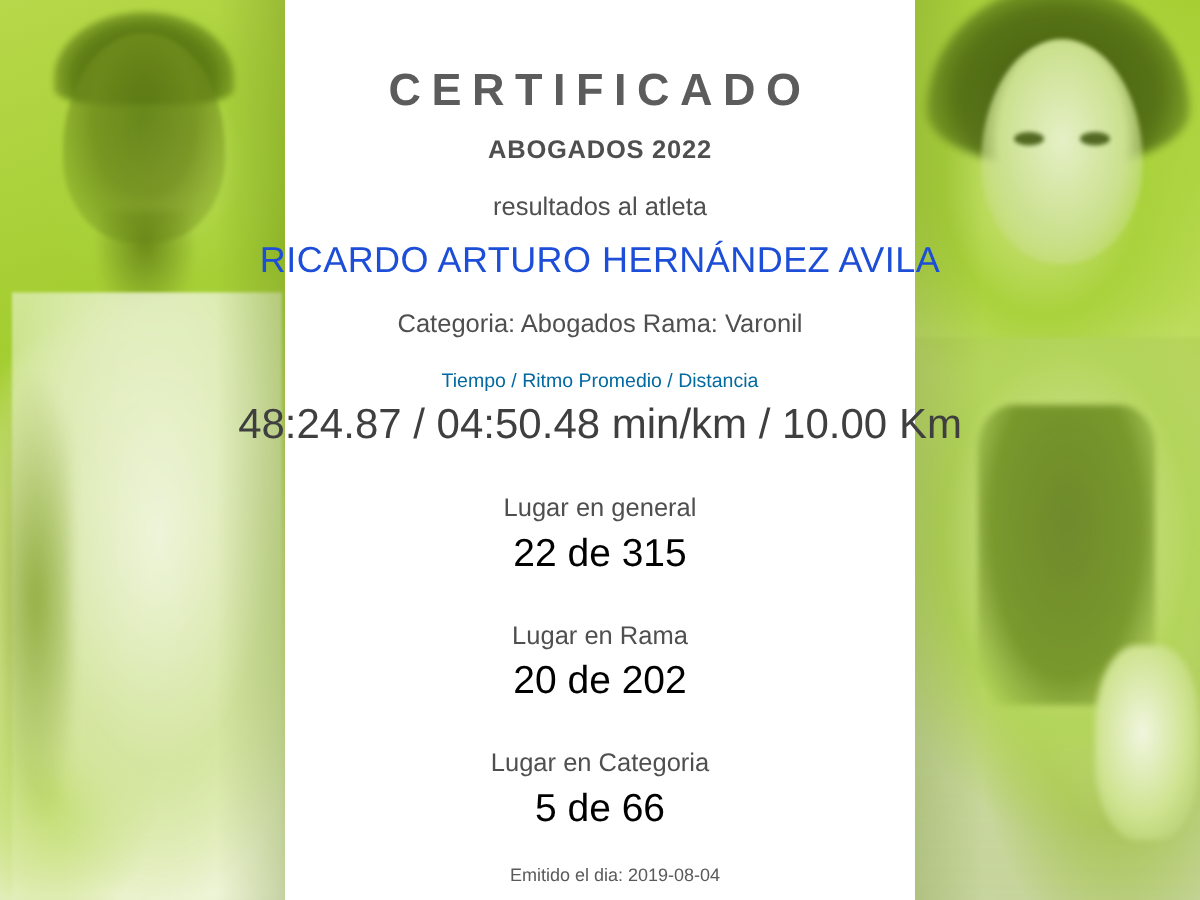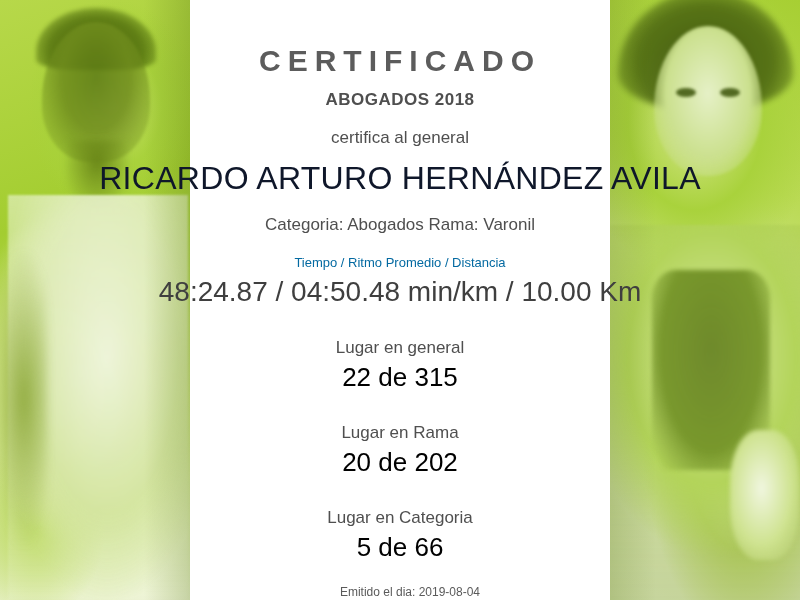--- a/index.html
+++ b/index.html
@@ -187,22 +187,22 @@
     letter-spacing: .5px;
     color: #4f4f4f;
   }
   .certifies {
     margin-top: 18px;
     font-size: 17px;
     color: #4f4f4f;
   }
   .athlete {
     margin-top: 12px;
-    font-size: 32px;
-    color: #0f172a;
+    font-size: 24px;
+    color: #1d4ed8;
     white-space: nowrap;
     letter-spacing: .3px;
   }
   .participation {
     margin-top: 18px;
     font-size: 16px;
     color: #4f4f4f;
   }
   .category-line {
     margin-top: 18px;
@@ -261,23 +261,23 @@
     <div class="shoulders"></div>
     <div class="top"></div>
     <div class="hand"></div>
     <div class="shadow-l"></div>
   </div>
 
   <div class="content">
 
     <div class="title">CERTIFICADO</div>
 
-    <div class="subtitle">ABOGADOS 2018</div>
-
-    <div class="certifies">certifica al general</div>
+    <div class="subtitle">ABOGADOS 2022</div>
+
+    <div class="certifies">resultados al atleta</div>
 
     <div class="athlete">RICARDO ARTURO  HERNÁNDEZ  AVILA</div>
 
 
     <div class="category-line">Categoria: Abogados Rama: Varonil</div>
 
     <div class="results-label">Tiempo / Ritmo Promedio / Distancia</div>
     <div class="results-value">48:24.87 / 04:50.48 min/km / 10.00 Km</div>
 
     <div class="place-label">Lugar en general</div>

